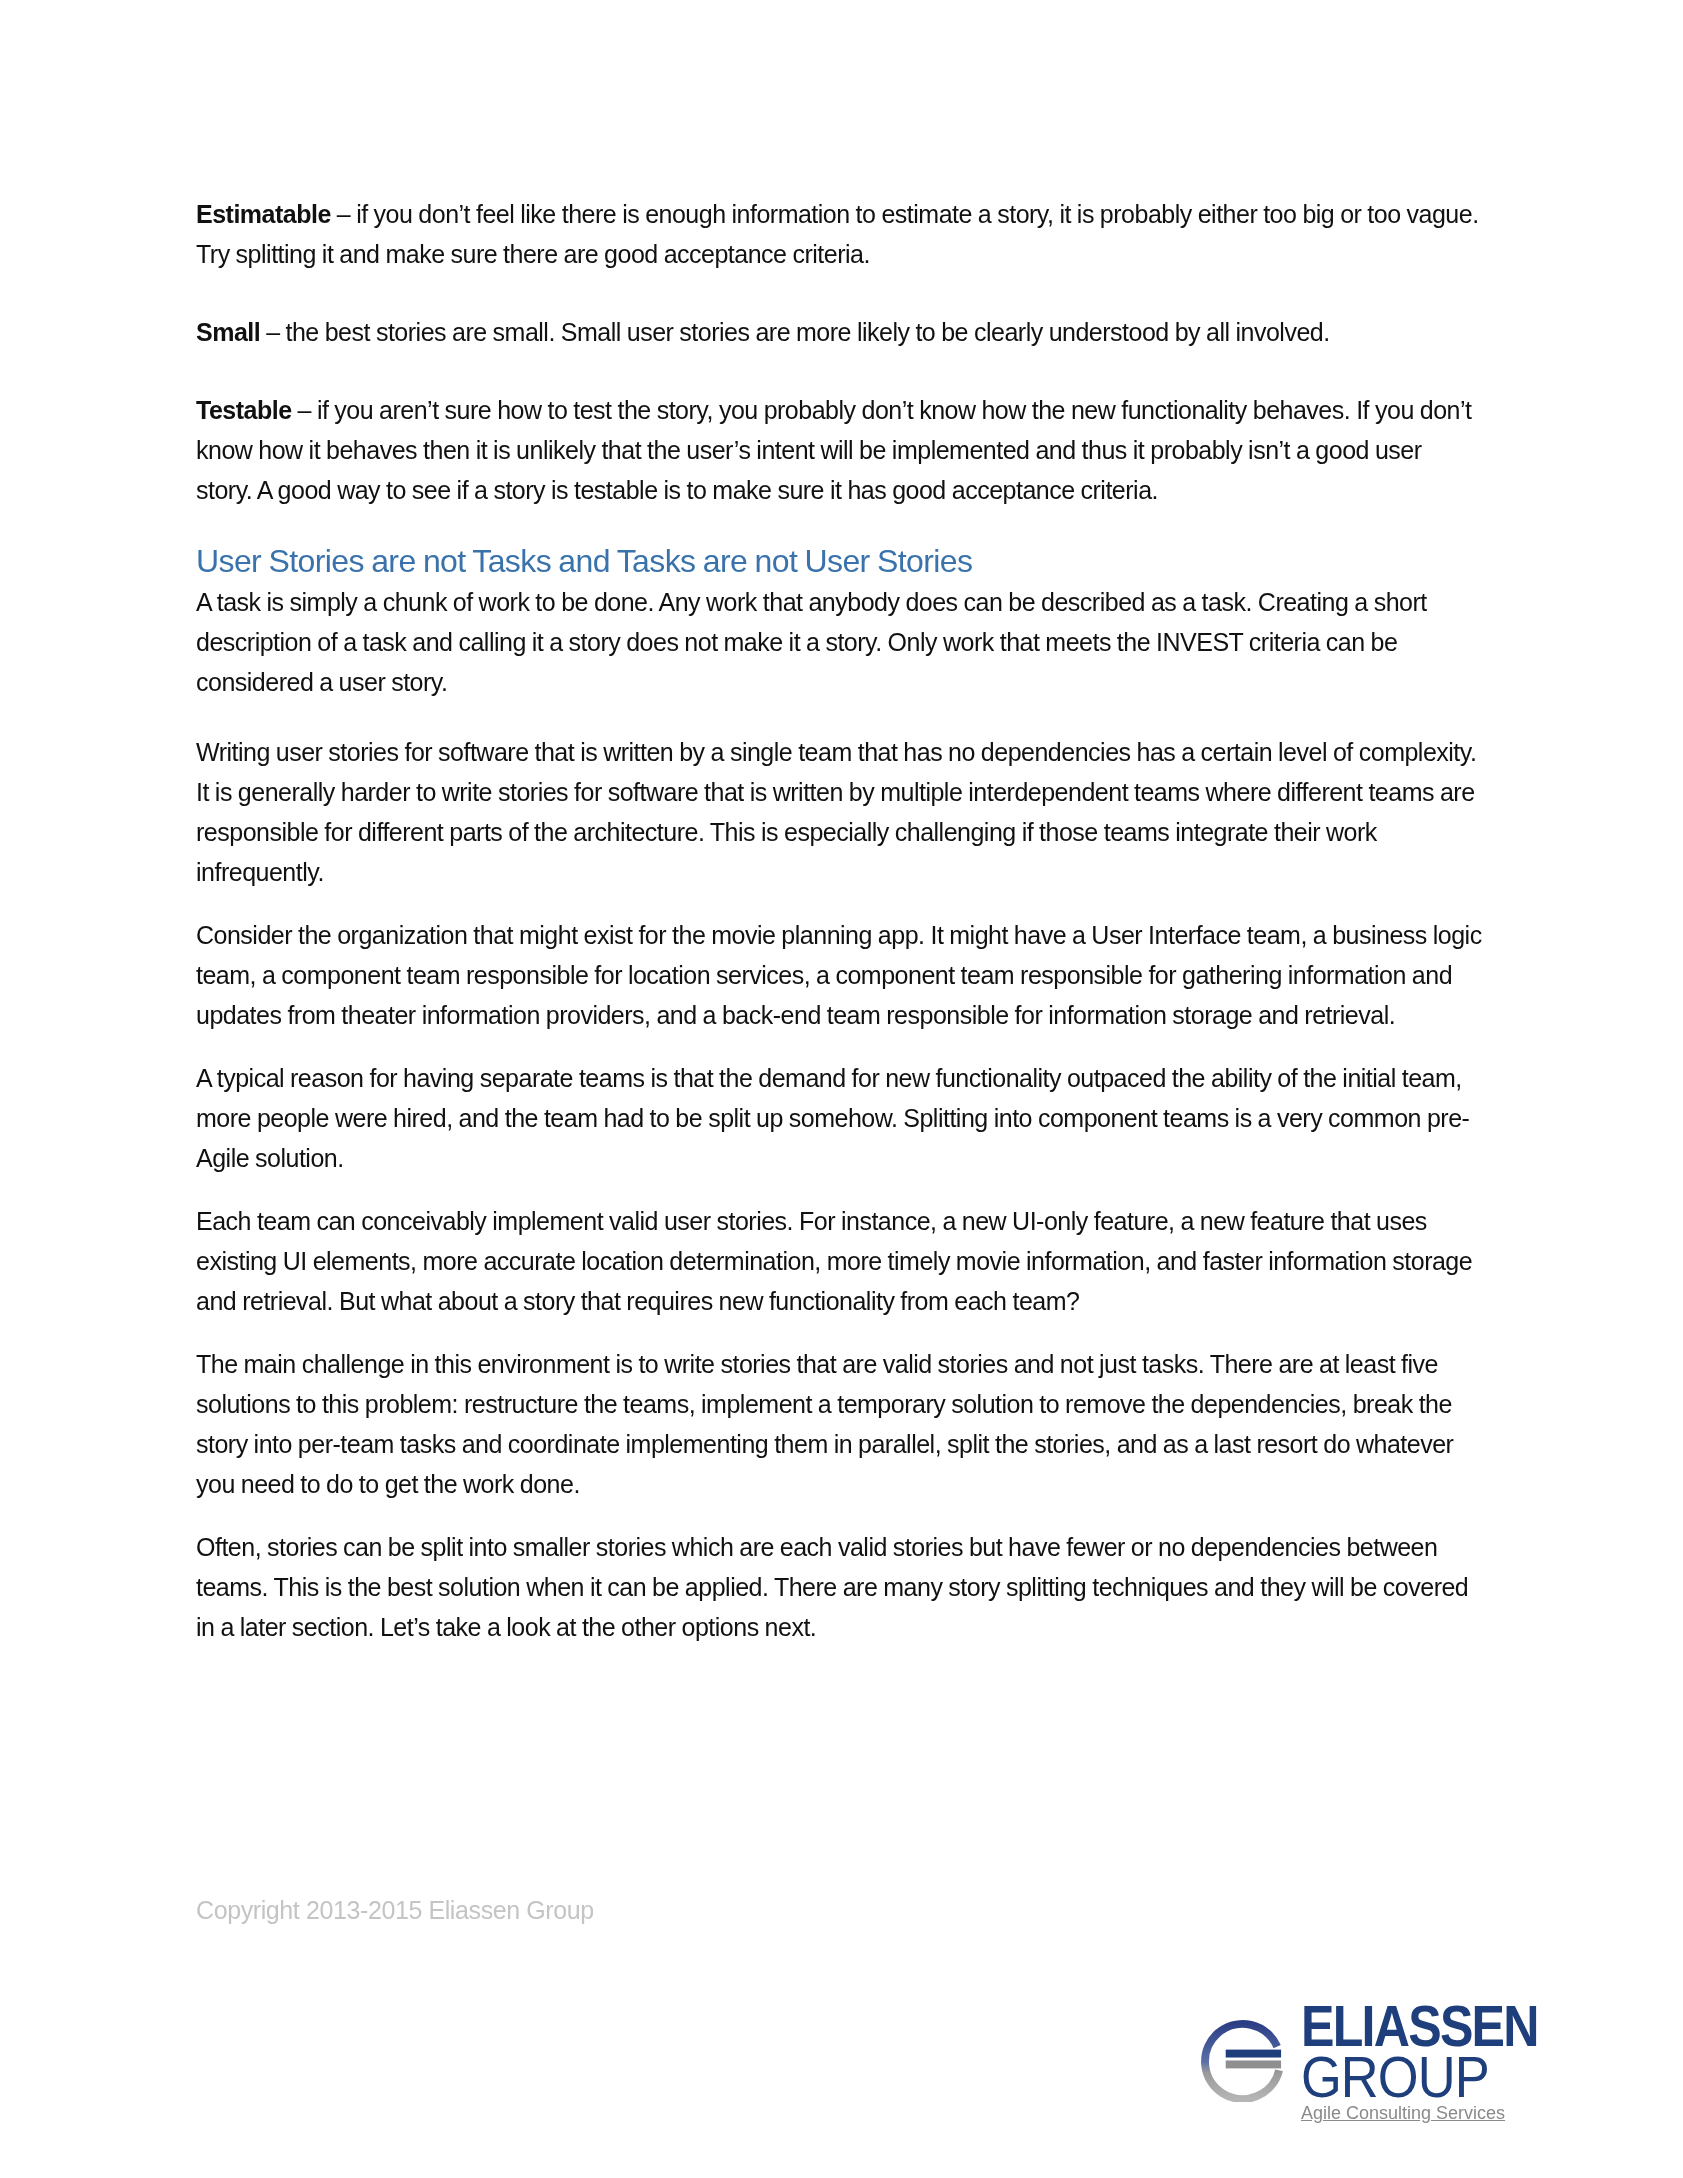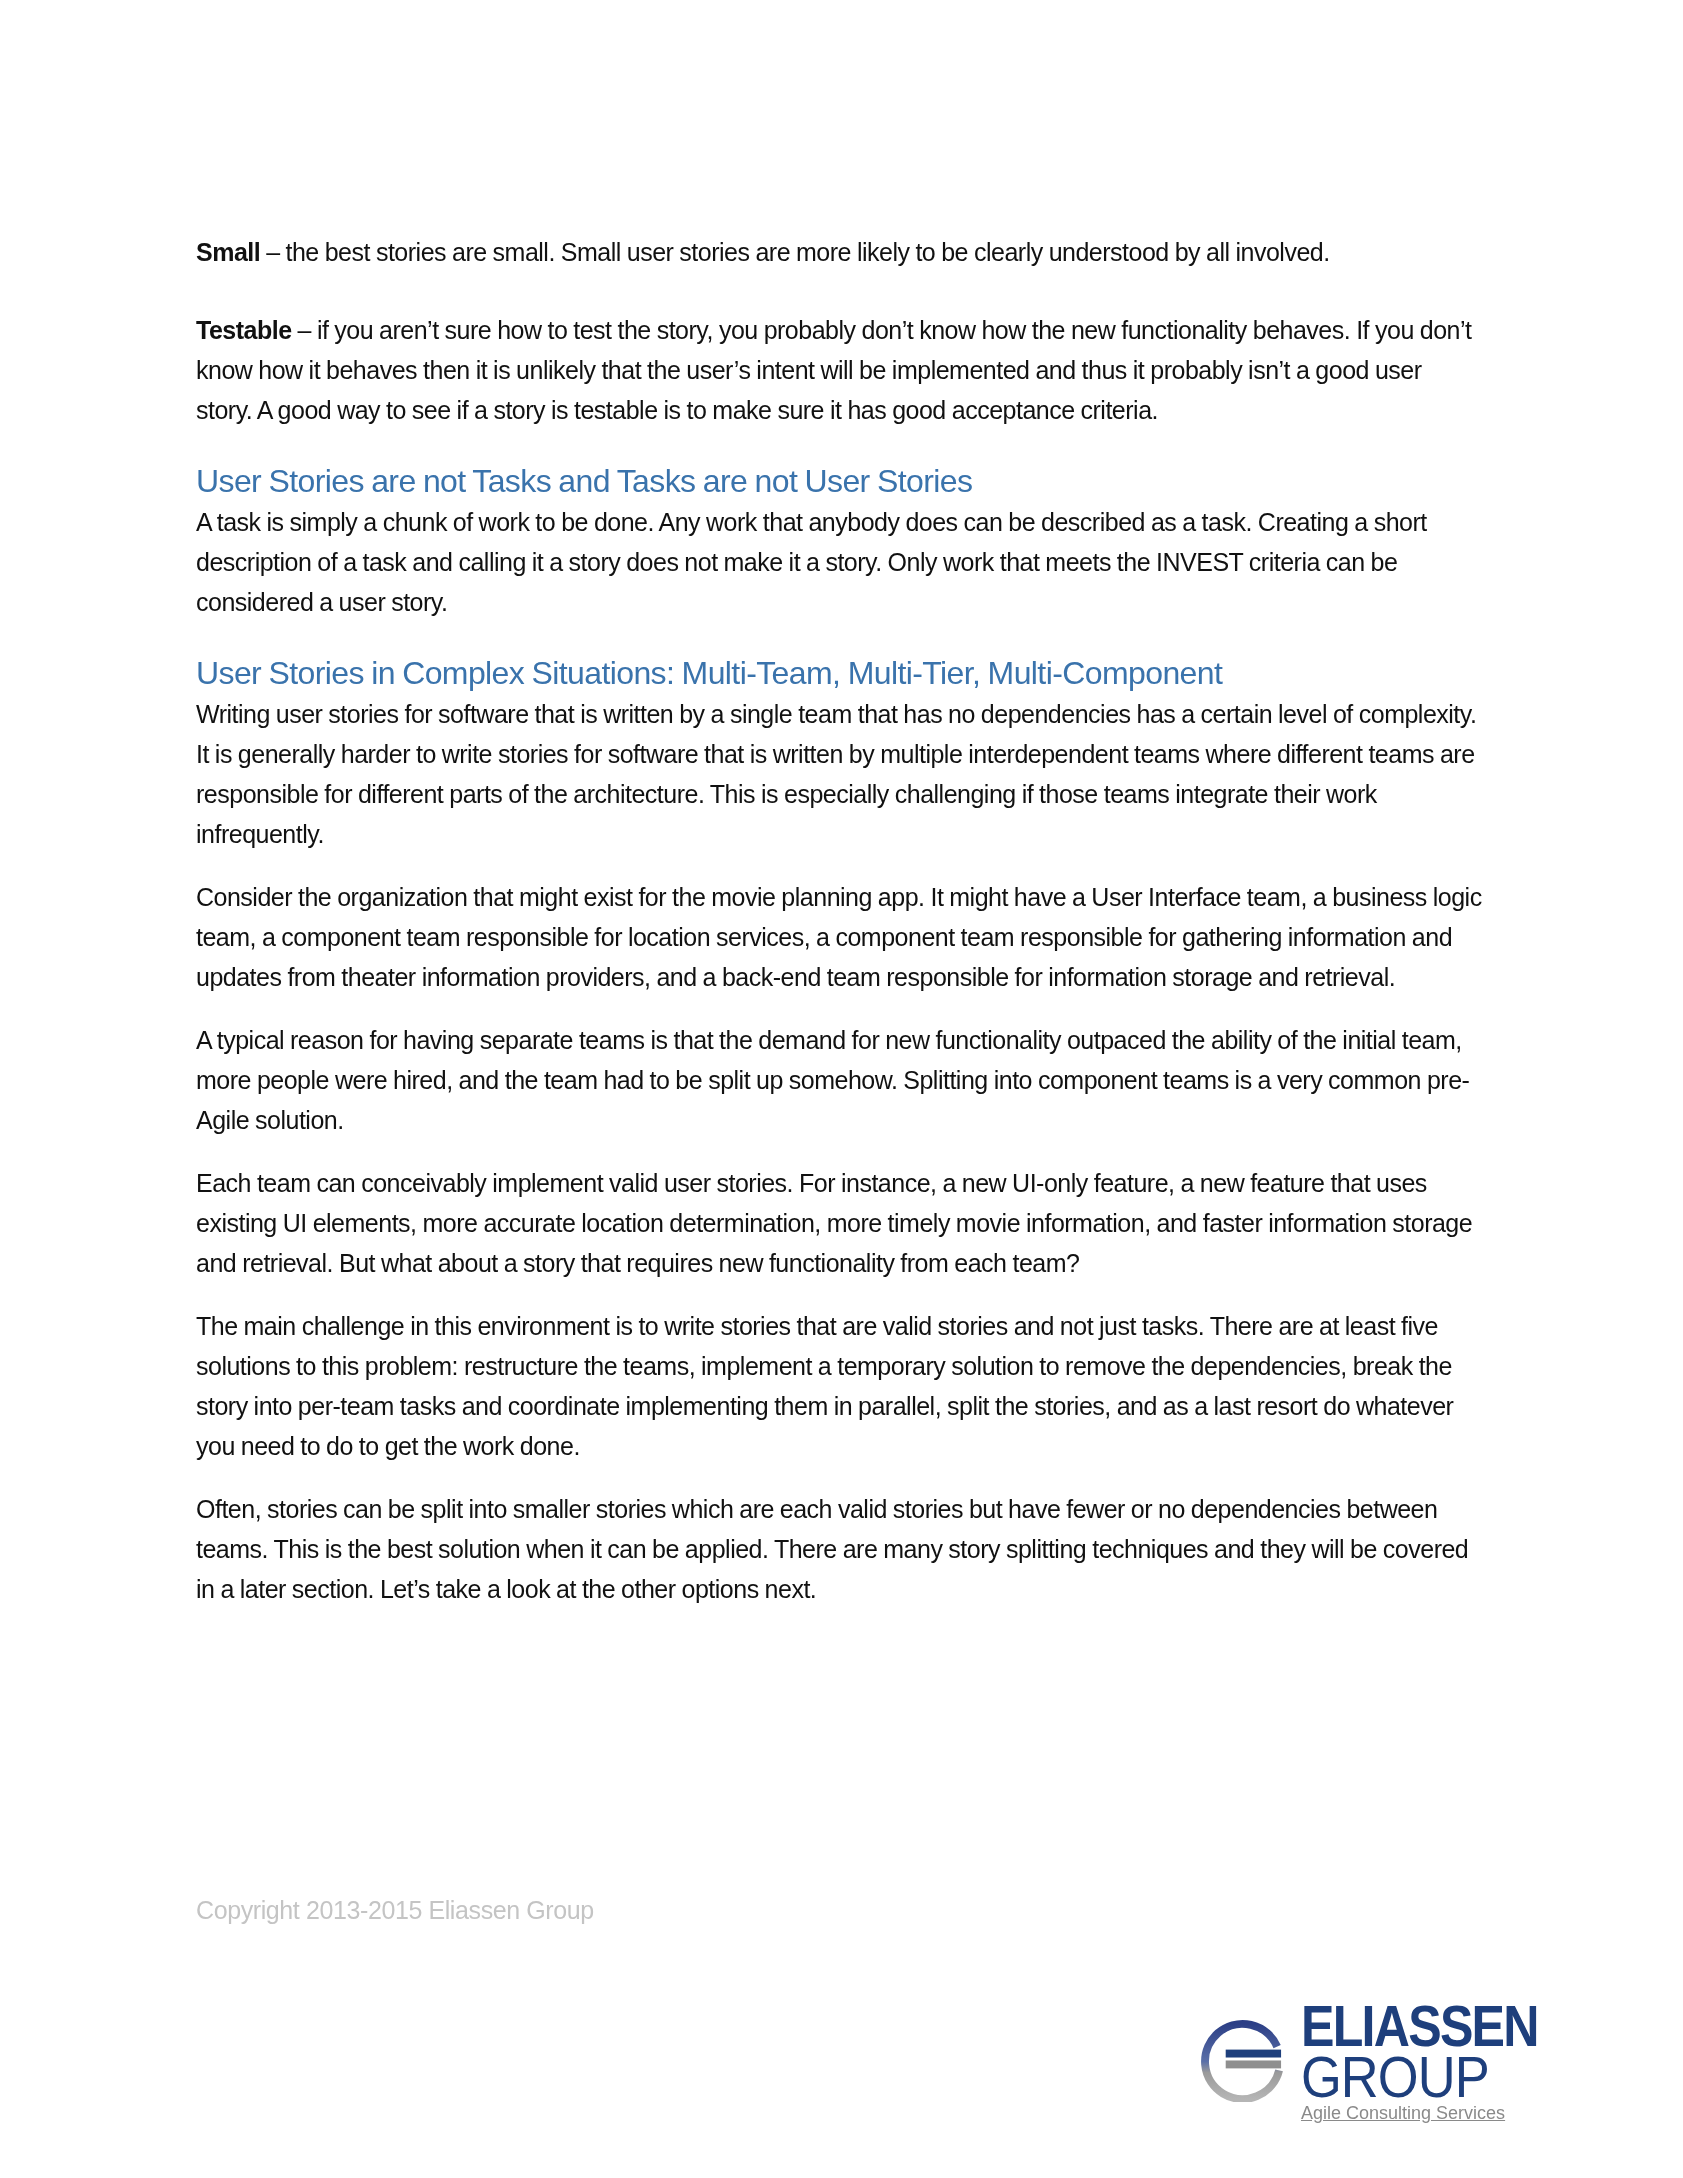--- a/index.html
+++ b/index.html
@@ -100,37 +100,37 @@
     line-height: 20px;
     letter-spacing: 0px;
     text-decoration: underline;
   }
 </style>
 </head>
 <body>
 
 <div class="page">
 
+  <p class="para"><span class="term">Estimatable</span><span> – </span><span>if you don’t feel like there is enough information to estimate a story, it is probably either too big or too vague. Try splitting it and make sure there are good acceptance criteria.</span></p>
 
   <div class="gap-lg"></div>
 
   <p class="para"><span class="term">Small</span><span> – </span><span>the best stories are small. Small user stories are more likely to be clearly understood by all involved.</span></p>
 
   <div class="gap-lg"></div>
 
   <p class="para"><span class="term">Testable</span><span> – </span><span>if you aren’t sure how to test the story, you probably don’t know how the new functionality behaves. If you don’t know how it behaves then it is unlikely that the user’s intent will be implemented and thus it probably isn’t a good user story. A good way to see if a story is testable is to make sure it has good acceptance criteria.</span></p>
 
   <div class="gap-before-heading"></div>
 
   <h2 class="heading">User Stories are not Tasks and Tasks are not User Stories</h2>
   <p class="para">A task is simply a chunk of work to be done. Any work that anybody does can be described as a task. Creating a short description of a task and calling it a story does not make it a story. Only work that meets the INVEST criteria can be considered a user story.</p>
 
   <div class="gap-before-heading"></div>
 
-  <h2 class="heading">User Stories in Complex Situations: Multi-Team, Multi-Tier, Multi-Component</h2>
   <p class="para">Writing user stories for software that is written by a single team that has no dependencies has a certain level of complexity. It is generally harder to write stories for software that is written by multiple interdependent teams where different teams are responsible for different parts of the architecture. This is especially challenging if those teams integrate their work infrequently.</p>
   <div class="gap-md"></div>
   <p class="para">Consider the organization that might exist for the movie planning app. It might have a User Interface team, a business logic team, a component team responsible for location services, a component team responsible for gathering information and updates from theater information providers, and a back-end team responsible for information storage and retrieval.</p>
   <div class="gap-md"></div>
   <p class="para">A typical reason for having separate teams is that the demand for new functionality outpaced the ability of the initial team, more people were hired, and the team had to be split up somehow. Splitting into component teams is a very common pre-Agile solution.</p>
   <div class="gap-md"></div>
   <p class="para">Each team can conceivably implement valid user stories. For instance, a new UI-only feature, a new feature that uses existing UI elements, more accurate location determination, more timely movie information, and faster information storage and retrieval. But what about a story that requires new functionality from each team?</p>
   <div class="gap-md"></div>
   <p class="para">The main challenge in this environment is to write stories that are valid stories and not just tasks. There are at least five solutions to this problem: restructure the teams, implement a temporary solution to remove the dependencies, break the story into per-team tasks and coordinate implementing them in parallel, split the stories, and as a last resort do whatever you need to do to get the work done.</p>
   <div class="gap-md"></div>

